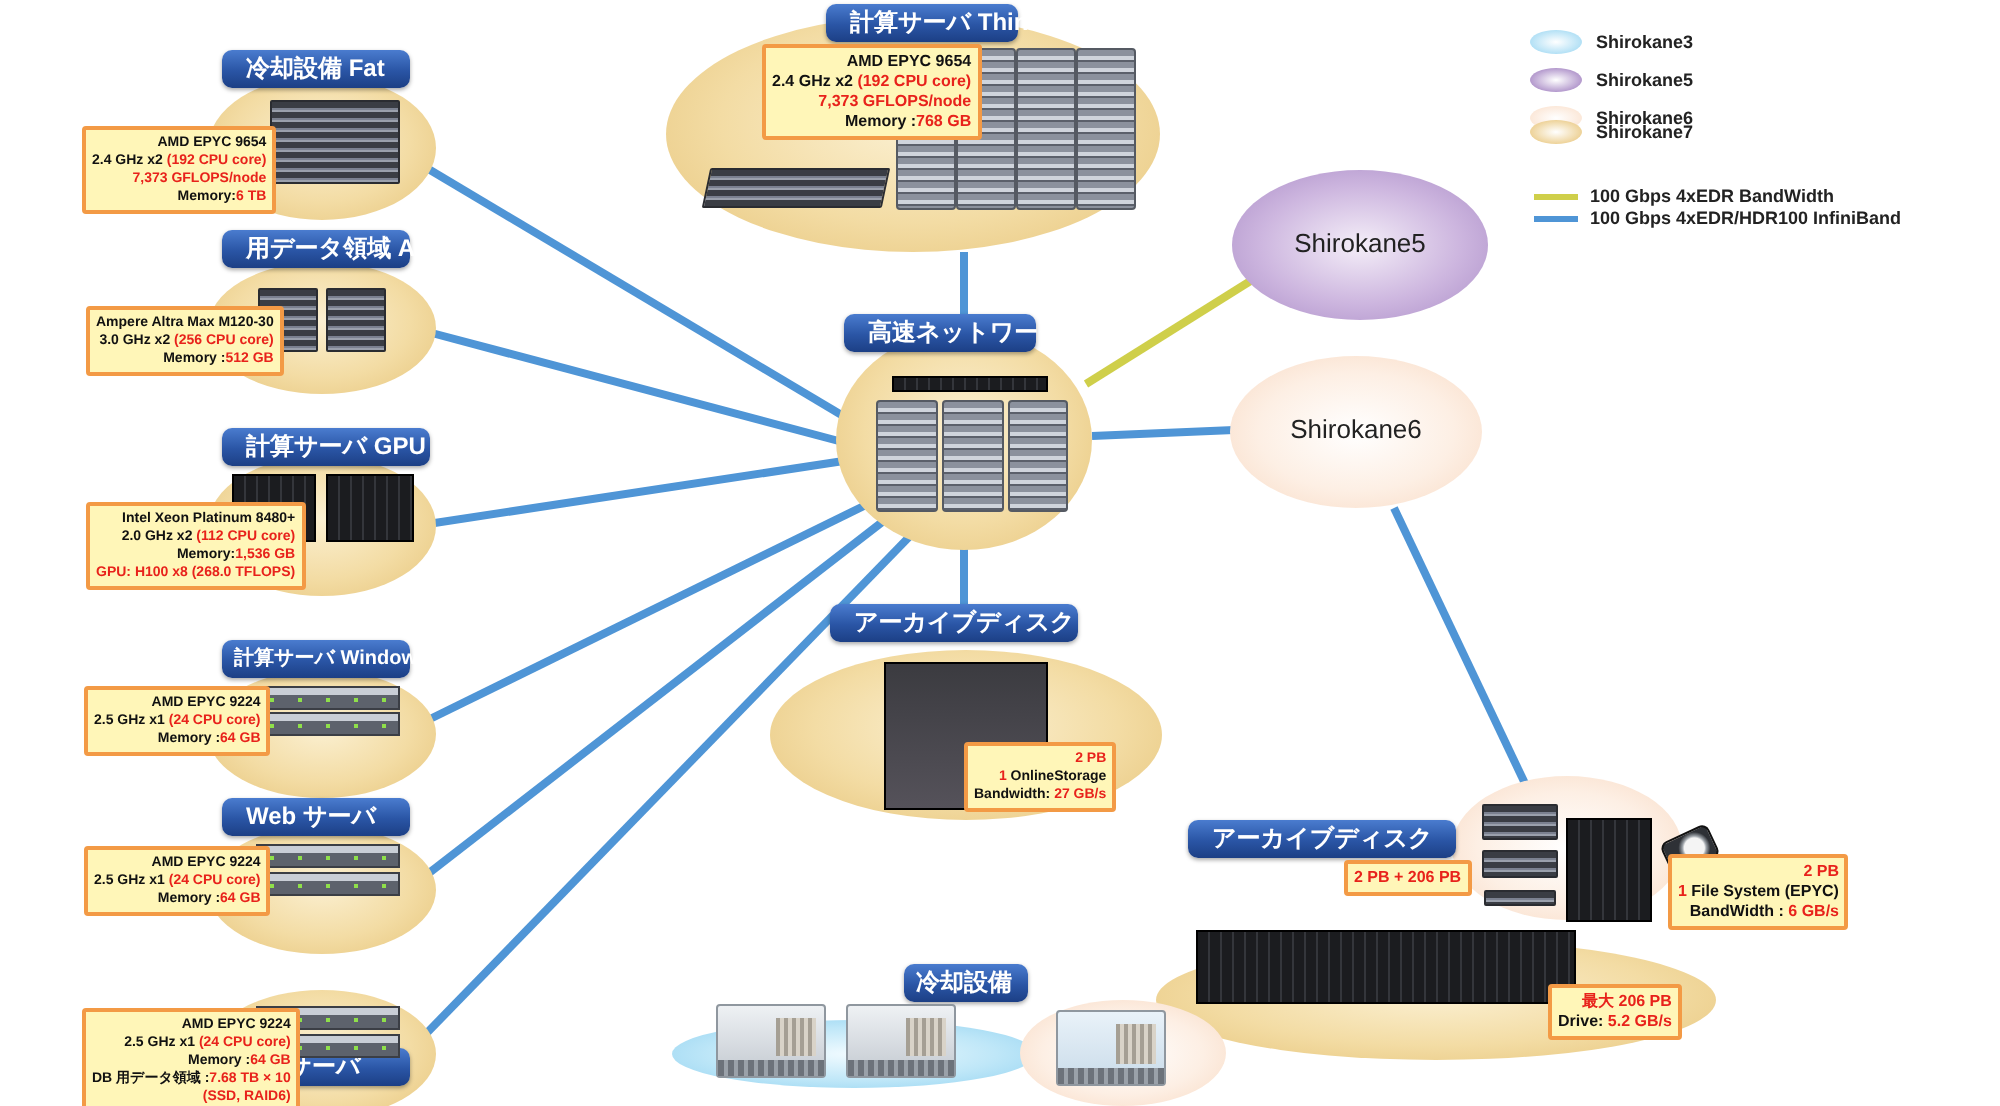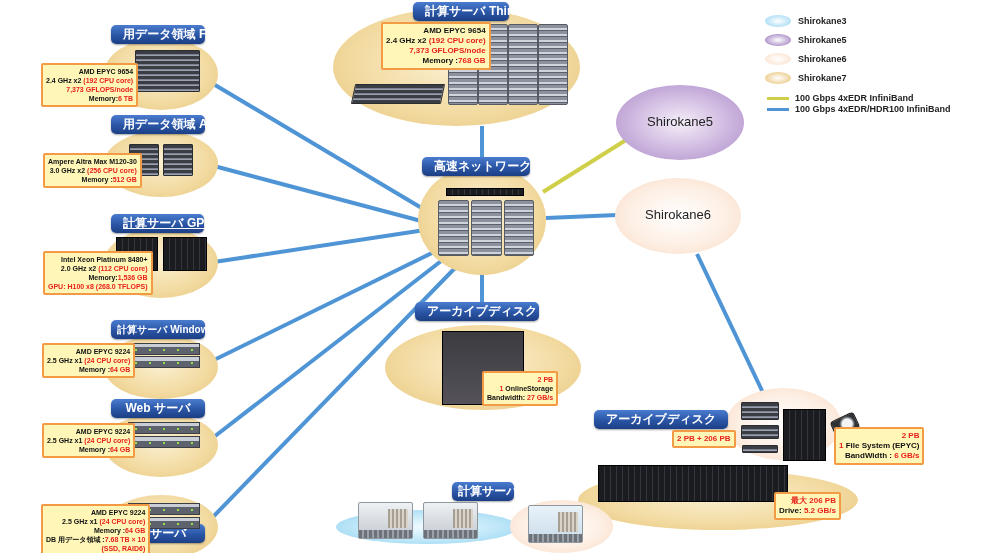--- a/index.html
+++ b/index.html
@@ -8,21 +8,21 @@
   #links { position: absolute; left: 0; top: 0; width: 1000px; height: 553px; }
   .ell { position: absolute; border-radius: 50%; }
   .gold { background: radial-gradient(ellipse at 50% 45%, #fbf0d2 0%, #f3dca4 55%, #e6c47a 100%); }
   .violet { background: radial-gradient(ellipse at 50% 50%, #f4eef8 0%, #cdb6df 55%, #a98bc6 100%); }
   .peach { background: radial-gradient(ellipse at 50% 50%, #ffffff 0%, #fdefe4 55%, #f8d9c2 100%); }
   .sky { background: radial-gradient(ellipse at 50% 50%, #f1fbff 0%, #bfe7f8 55%, #8fd1f0 100%); }
   .banner {
     position: absolute; height: 19px; padding: 0 12px;
     background: linear-gradient(#4a7ccf 0%, #2a55a5 55%, #1c3f85 100%);
     color: #fff; font-size: 12px; font-weight: bold; line-height: 19px;
-    border-radius: 5px; white-space: nowrap; text-align: center;
+    border-radius: 5px; white-space: nowrap; 
     box-shadow: 0 1px 2px rgba(0,0,0,0.35);
   }
   .specbox {
     position: absolute; background: #fff6b8; border: 2px solid #f39a45;
     border-radius: 2px; font-size: 7px; font-weight: bold; line-height: 9px;
     padding: 2px 3px; text-align: right; color: #111; white-space: nowrap;
   }
   .specbox.big { font-size: 8px; line-height: 10px; }
   .red { color: #e8221b; }
   .rack {
@@ -96,41 +96,41 @@
 <div class="grayrack" style="left:538px;top:24px;width:30px;height:81px;"></div>
 <div class="rack" style="left:353px;top:84px;width:90px;height:20px;transform:skewX(-12deg);"></div>
 <div class="specbox big" style="left:381px;top:22px;">
     <div><span>AMD EPYC 9654</span></div>
     <div><span>2.4 GHz x2 </span><span class="red">(192 CPU core)</span></div>
     <div><span class="red">7,373 GFLOPS/node</span></div>
     <div><span>Memory :</span><span class="red">768 GB</span></div>
   </div>
 
 <div class="ell gold" style="left:104px;top:38px;width:114px;height:72px;"></div>
-<div class="banner" style="left:111px;top:25px;width:94px;">用データ領域 Fat</div>
+<div class="banner" style="left:111px;top:25px;width:94px;">冷却設備 Fat</div>
 <div class="rack" style="left:135px;top:50px;width:65px;height:42px;"></div>
 <div class="specbox" style="left:41px;top:63px;">
     <div><span>AMD EPYC 9654</span></div>
     <div><span>2.4 GHz x2 </span><span class="red">(192 CPU core)</span></div>
     <div><span class="red">7,373 GFLOPS/node</span></div>
     <div><span>Memory:</span><span class="red">6 TB</span></div>
   </div>
 
 <div class="ell gold" style="left:104px;top:131px;width:114px;height:66px;"></div>
 <div class="banner" style="left:111px;top:115px;width:94px;">用データ領域 Arm</div>
 <div class="rack" style="left:129px;top:144px;width:30px;height:32px;"></div>
 <div class="rack" style="left:163px;top:144px;width:30px;height:32px;"></div>
 <div class="specbox" style="left:43px;top:153px;">
     <div><span>Ampere Altra Max M120-30</span></div>
     <div><span>3.0 GHz x2 </span><span class="red">(256 CPU core)</span></div>
     <div><span>Memory :</span><span class="red">512 GB</span></div>
   </div>
 
 <div class="ell gold" style="left:104px;top:228px;width:114px;height:70px;"></div>
-<div class="banner" style="left:111px;top:214px;width:93px;text-decoration:underline;">計算サーバ GPU</div>
+<div class="banner" style="left:111px;top:214px;width:104px;">計算サーバ GPU</div>
 <div class="dark" style="left:116px;top:237px;width:42px;height:34px;"></div>
 <div class="dark" style="left:163px;top:237px;width:44px;height:34px;"></div>
 <div class="specbox" style="left:43px;top:251px;">
     <div><span>Intel Xeon Platinum 8480+</span></div>
     <div><span>2.0 GHz x2 </span><span class="red">(112 CPU core)</span></div>
     <div><span>Memory:</span><span class="red">1,536 GB</span></div>
     <div><span class="red">GPU: H100 x8 (268.0 TFLOPS)</span></div>
   </div>
 
 <div class="ell gold" style="left:104px;top:335px;width:114px;height:64px;"></div>
@@ -159,21 +159,21 @@
 <div class="blade" style="left:128px;top:517px;width:72px;height:12px;"></div>
 <div class="specbox" style="left:41px;top:504px;">
     <div><span>AMD EPYC 9224</span></div>
     <div><span>2.5 GHz x1 </span><span class="red">(24 CPU core)</span></div>
     <div><span>Memory :</span><span class="red">64 GB</span></div>
     <div><span>DB 用データ領域 :</span><span class="red">7.68 TB × 10</span></div>
     <div><span class="red">(SSD, RAID6)</span></div>
   </div>
 
 <div class="ell gold" style="left:418px;top:165px;width:128px;height:110px;"></div>
-<div class="banner" style="left:422px;top:157px;width:108px;">高速ネットワーク</div>
+<div class="banner" style="left:422px;top:157px;width:96px;">高速ネットワーク</div>
 <div class="dark" style="left:446px;top:188px;width:78px;height:8px;"></div>
 <div class="grayrack" style="left:438px;top:200px;width:31px;height:56px;"></div>
 <div class="grayrack" style="left:471px;top:200px;width:31px;height:56px;"></div>
 <div class="grayrack" style="left:504px;top:200px;width:30px;height:56px;"></div>
 
 <div class="ell gold" style="left:385px;top:325px;width:196px;height:85px;"></div>
 <div class="banner" style="left:415px;top:302px;width:124px;">アーカイブディスク</div>
 <div class="dark" style="left:442px;top:331px;width:82px;height:74px;background:linear-gradient(#3b3b40, #55525a);"></div>
 <div class="specbox" style="left:482px;top:371px;">
     <div><span class="red">2 PB</span></div>
@@ -203,43 +203,43 @@
     <div><span>BandWidth :  </span><span class="red">6 GB/s</span></div>
   </div>
 <div class="dark" style="left:598px;top:465px;width:190px;height:37px;"></div>
 <div class="specbox big" style="left:774px;top:492px;">
     <div><span class="red">最大 206 PB</span></div>
     <div><span>Drive: </span><span class="red">5.2 GB/s</span></div>
   </div>
 
 <div class="ell sky" style="left:336px;top:510px;width:182px;height:34px;"></div>
 <div class="ell peach" style="left:510px;top:500px;width:103px;height:53px;"></div>
-<div class="banner" style="left:452px;top:482px;width:62px;padding:0 6px;">計算サーバ</div>
+<div class="banner" style="left:452px;top:482px;width:62px;padding:0 6px;">冷却設備</div>
 <div class="cooler" style="left:358px;top:502px;width:55px;height:37px;"></div>
 <div class="cooler" style="left:423px;top:502px;width:55px;height:37px;"></div>
 <div class="cooler" style="left:528px;top:505px;width:55px;height:38px;background:linear-gradient(#e9f2f9,#c9dbe9);"></div>
 
 <div class="legend" id="legend">
     <div class="leg-row" style="top: 0px;">
       <span class="leg-ell" style="background: radial-gradient(rgb(255, 255, 255) 0%, rgb(168, 220, 244) 80%);"></span>
       <span>Shirokane3</span>
     </div>
     <div class="leg-row" style="top: 19px;">
       <span class="leg-ell" style="background: radial-gradient(rgb(255, 255, 255) 0%, rgb(169, 139, 198) 80%);"></span>
       <span>Shirokane5</span>
     </div>
     <div class="leg-row" style="top: 38px;">
       <span class="leg-ell" style="background: radial-gradient(rgb(255, 255, 255) 0%, rgb(251, 229, 212) 80%);"></span>
       <span>Shirokane6</span>
     </div>
-    <div class="leg-row" style="top: 57px;">
+    <div class="leg-row" style="top: 45px;">
       <span class="leg-ell" style="background: radial-gradient(rgb(255, 255, 255) 0%, rgb(235, 204, 138) 80%);"></span>
       <span>Shirokane7</span>
     </div>
     <div class="leg-row" style="top: 78px;">
       <span class="leg-line" style="background: rgb(207, 207, 74);"></span>
-      <span>100 Gbps 4xEDR InfiniBand</span>
+      <span>100 Gbps 4xEDR BandWidth</span>
     </div>
     <div class="leg-row" style="top: 89px;">
       <span class="leg-line" style="background: rgb(79, 149, 214);"></span>
       <span>100 Gbps 4xEDR/HDR100 InfiniBand</span>
     </div>
   </div>
 
 </body></html>

